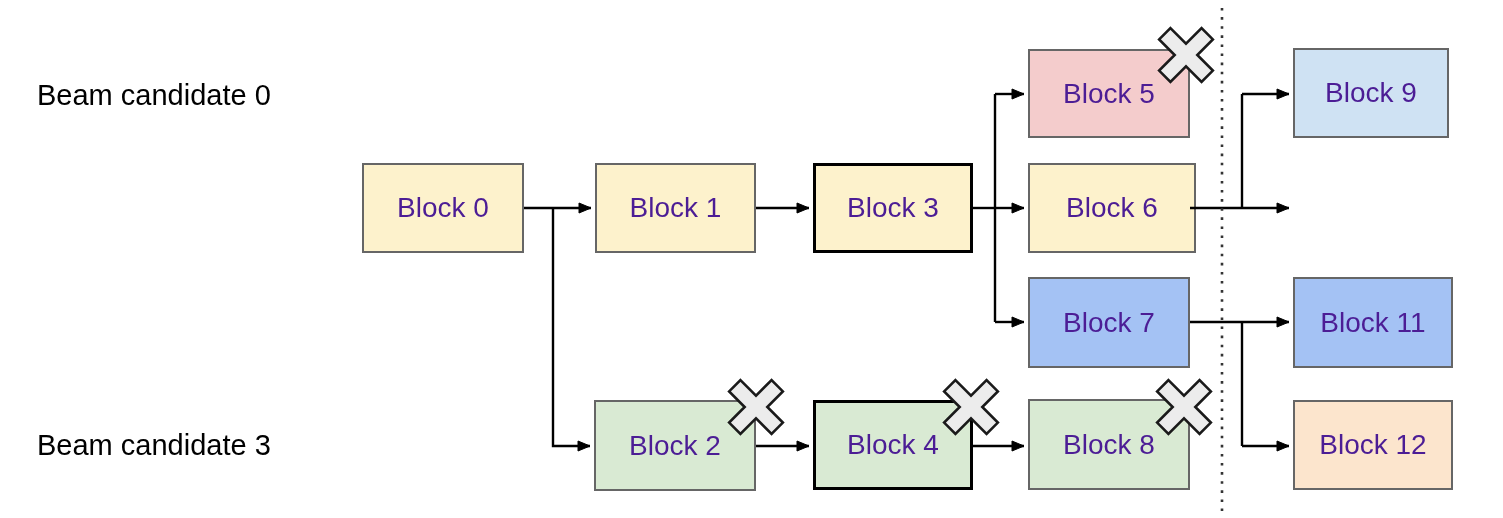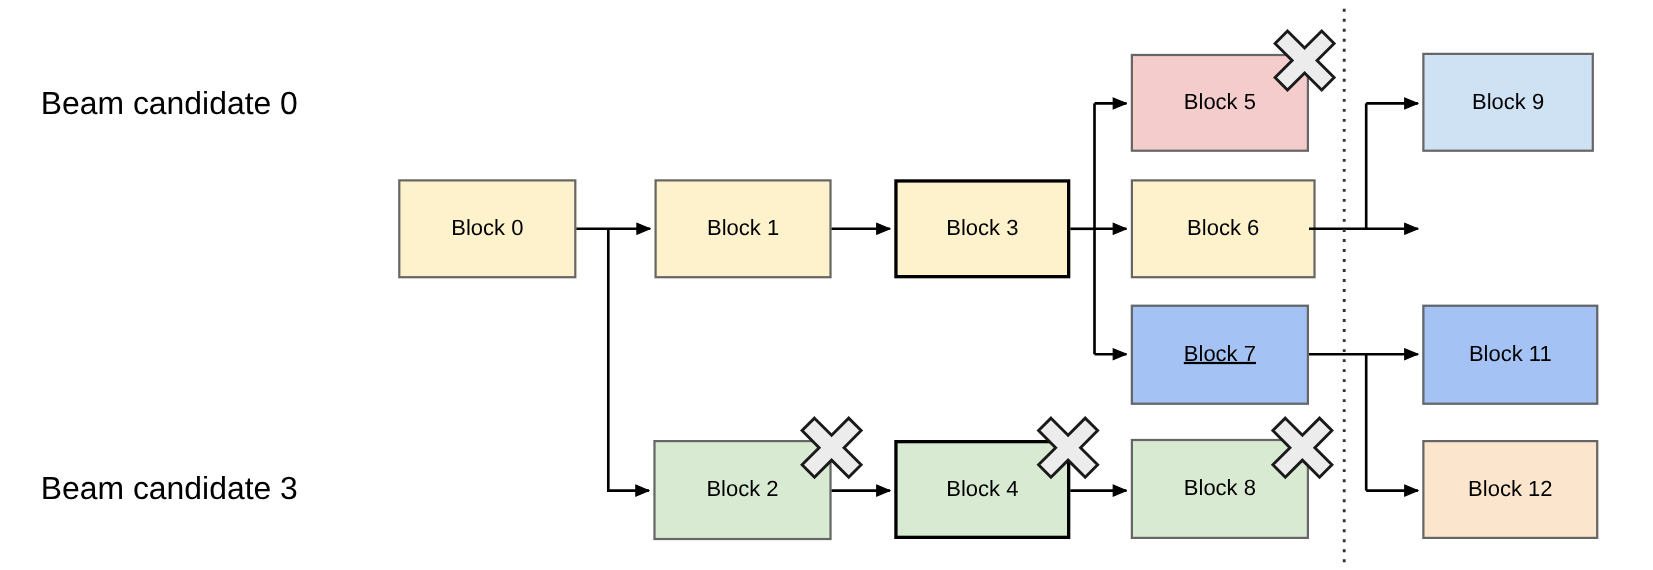--- a/index.html
+++ b/index.html
@@ -19,22 +19,22 @@
     color:#000000;
     white-space:nowrap;
   }
   .block{
     position:absolute;
     box-sizing:border-box;
     border:2px solid #666666;
     display:flex;
     align-items:center;
     justify-content:center;
-    font-size:20px;
-    color:#000000;
+    font-size:28px;
+    color:#4c1d95;
     white-space:nowrap;
   }
   .block.hl{border-width:3px;}
   #wires{
     position:absolute;
     left:0;top:0;
     pointer-events:none;
   }
 </style>
 </head>
@@ -44,21 +44,21 @@
 
   <div class="row-label" style="top:77px;">Beam candidate 0</div>
   <div class="row-label" style="top:427px;">Beam candidate 3</div>
 
   <div class="block" style="left: 362px; top: 163px; width: 162px; height: 90px; background-color: rgb(253, 242, 204); border-color: rgb(102, 102, 102);">Block 0</div>
   <div class="block" style="left: 595px; top: 163px; width: 161px; height: 90px; background-color: rgb(253, 242, 204); border-color: rgb(102, 102, 102);">Block 1</div>
   <div class="block hl" style="left: 813px; top: 163px; width: 160px; height: 90px; background-color: rgb(253, 242, 204); border-color: rgb(0, 0, 0);">Block 3</div>
 
   <div class="block" style="left: 1028px; top: 49px; width: 162px; height: 89px; background-color: rgb(244, 204, 204); border-color: rgb(102, 102, 102);">Block 5</div>
   <div class="block" style="left: 1028px; top: 163px; width: 168px; height: 90px; background-color: rgb(253, 242, 204); border-color: rgb(102, 102, 102);">Block 6</div>
-  <div class="block" style="left: 1028px; top: 277px; width: 162px; height: 91px; background-color: rgb(164, 194, 244); border-color: rgb(102, 102, 102); text-decoration: underline;">Block 7</div>
+  <div class="block" style="left: 1028px; top: 277px; width: 162px; height: 91px; background-color: rgb(164, 194, 244); border-color: rgb(102, 102, 102);">Block 7</div>
 
   <div class="block" style="left: 594px; top: 400px; width: 162px; height: 91px; background-color: rgb(217, 234, 211); border-color: rgb(102, 102, 102);">Block 2</div>
   <div class="block hl" style="left: 813px; top: 400px; width: 160px; height: 90px; background-color: rgb(217, 234, 211); border-color: rgb(0, 0, 0);">Block 4</div>
   <div class="block" style="left: 1028px; top: 399px; width: 162px; height: 91px; background-color: rgb(217, 234, 211); border-color: rgb(102, 102, 102);">Block 8</div>
 
   <div class="block" style="left: 1293px; top: 48px; width: 156px; height: 90px; background-color: rgb(207, 226, 243); border-color: rgb(102, 102, 102);">Block 9</div>
   <div class="block" style="left: 1293px; top: 277px; width: 160px; height: 91px; background-color: rgb(164, 194, 244); border-color: rgb(102, 102, 102);">Block 11</div>
   <div class="block" style="left: 1293px; top: 400px; width: 160px; height: 90px; background-color: rgb(252, 229, 205); border-color: rgb(102, 102, 102);">Block 12</div>
 
   <svg id="wires" width="1503" height="518" viewBox="0 0 1503 518">

